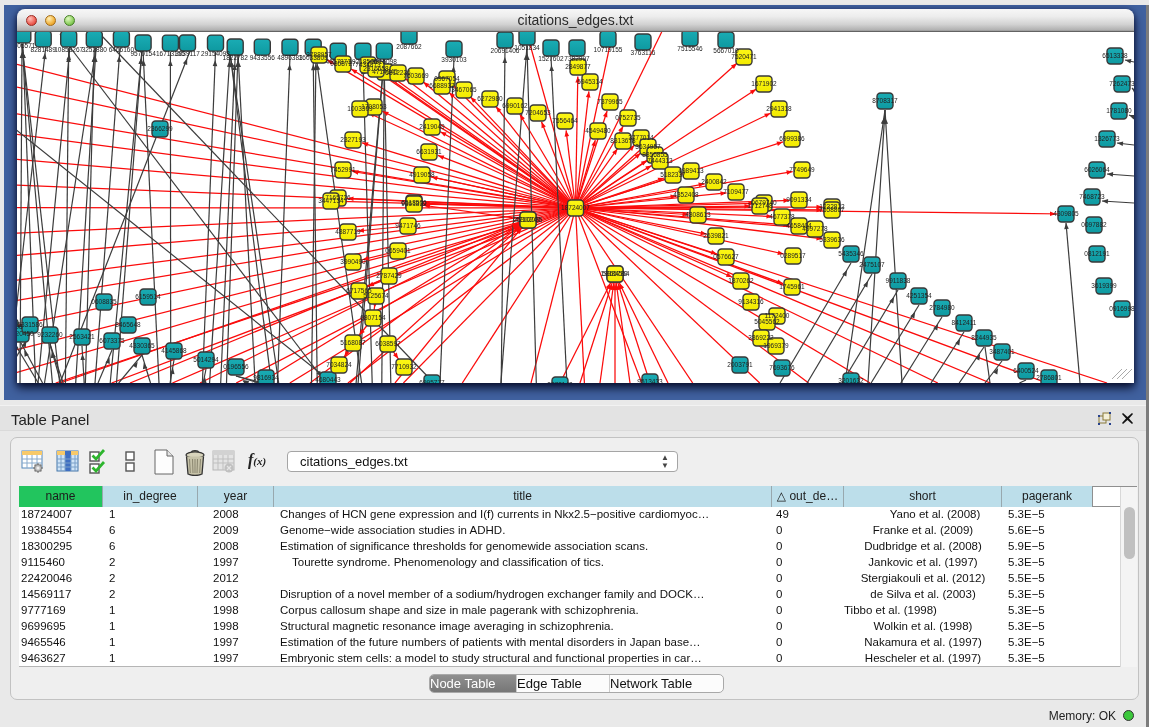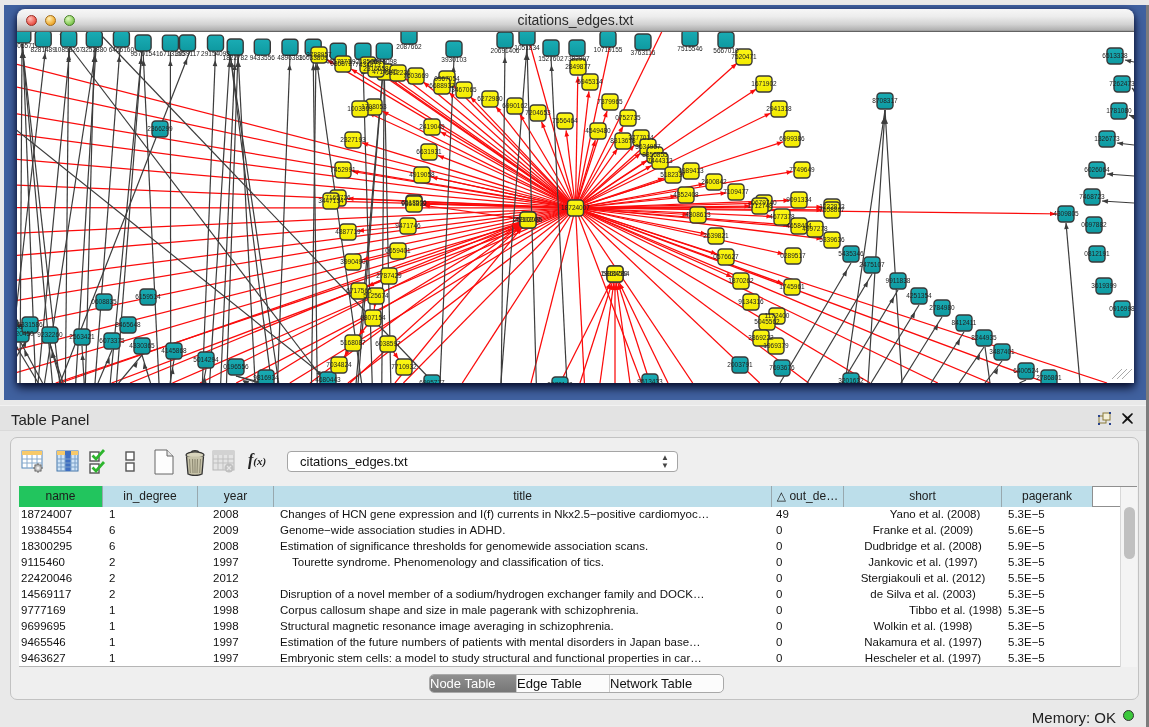--- a/index.html
+++ b/index.html
@@ -35,21 +35,21 @@
 .tr{position:absolute;left:0;width:1149px;height:16px;font-size:11.5px;color:#111}
 .tr span{position:absolute;top:1px;white-space:nowrap}
 #tsb{position:absolute;left:1120px;top:487px;width:17px;height:180px;background:#f4f4f4;
   border-left:1px solid #d8d8d8}
 #tsb .thumb{position:absolute;left:3px;top:20px;width:11px;height:52px;background:#c0c0c0;border-radius:6px}
 #tabs{position:absolute;left:429px;top:674px;height:19px;border:1px solid #a9a9a9;
   border-radius:5px;overflow:hidden;background:#fcfcfc;font-size:13px;display:flex}
 #tabs div{line-height:18px;color:#111;text-align:left}
 #tabs .sel{background:linear-gradient(#909090,#767676);color:#fff}
 #tabs .sep{padding:0;width:1px;background:#cccccc}
-#mem{position:absolute;right:33px;top:709px;font-size:15px;color:#222}
+#mem{position:absolute;right:33px;top:709px;font-size:12px;color:#222}
 #memdot{position:absolute;right:15px;top:710px;width:11px;height:11px;border-radius:50%;
   background:#3cc83c;border:1px solid #333}
 .icon{position:absolute;top:449px}
 </style></head>
 <body>
 <div id="bluepanel">
   <div id="win">
     <div id="titlebar">
       <div class="tl" style="left:9px;background:radial-gradient(circle at 35% 30%,#ffc0b8,#ee6156 60%,#cf3328);border:1px solid #9c2a21"></div>
       <div class="tl" style="left:28px;background:radial-gradient(circle at 35% 30%,#fff0b8,#f2b33e 60%,#d98e1e);border:1px solid #a56c15"></div>
@@ -867,21 +867,21 @@
 <span style="left:776px">0</span>
 <span style="left:844px;width:158px;text-align:center">de Silva et al. (2003)</span>
 <span style="left:1008px">5.3E−5</span>
 </div>
 <div class="tr" style="top:603px">
 <span style="left:21px">9777169</span>
 <span style="left:109px">1</span>
 <span style="left:213px">1998</span>
 <span style="left:280px">Corpus callosum shape and size in male pagerank with schizophrenia.</span>
 <span style="left:776px">0</span>
-<span style="left:844px;width:158px;text-align:right">Tibbo et al. (1998)</span>
+<span style="left:844px;width:158px;text-align:left">Tibbo et al. (1998)</span>
 <span style="left:1008px">5.3E−5</span>
 </div>
 <div class="tr" style="top:619px">
 <span style="left:21px">9699695</span>
 <span style="left:109px">1</span>
 <span style="left:213px">1998</span>
 <span style="left:280px">Structural magnetic resonance image averaging in schizophrenia.</span>
 <span style="left:776px">0</span>
 <span style="left:844px;width:158px;text-align:center">Wolkin et al. (1998)</span>
 <span style="left:1008px">5.3E−5</span>

